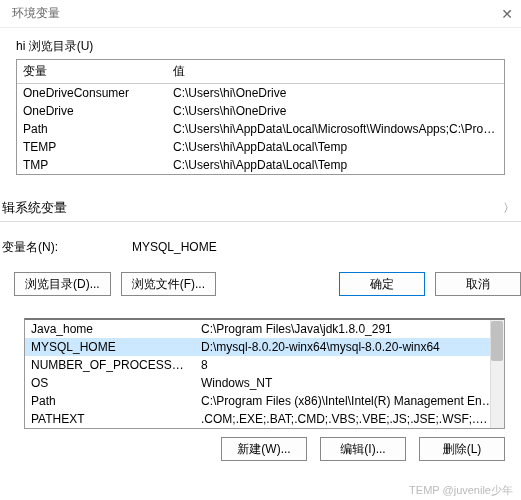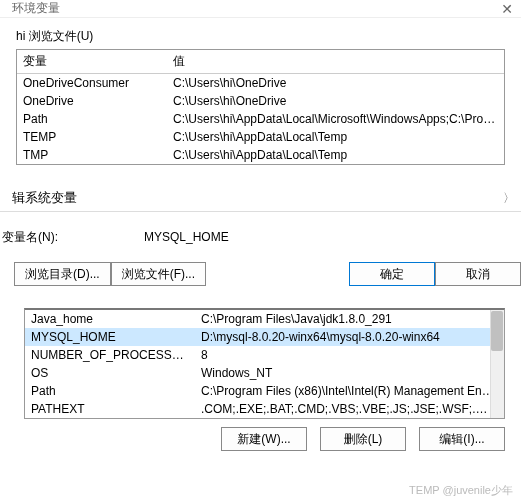--- a/index.html
+++ b/index.html
@@ -8,21 +8,21 @@
     font-family: "Segoe UI", "Microsoft YaHei", sans-serif;
     font-size: 12px;
     background: #fff;
     color: #000;
     width: 521px;
     height: 500px;
     overflow: hidden;
     position: relative;
   }
   .titlebar {
-    height: 18px;
+    height: 28px;
     display: flex;
     align-items: center;
     justify-content: space-between;
     padding: 0 8px 0 12px;
     color: #666;
     border-bottom: 1px solid #eee;
   }
   .close-x { font-size: 14px; color: #666; }
   .section-label { margin: 10px 0 4px 16px; }
   .table-wrap {
@@ -45,36 +45,36 @@
     white-space: nowrap;
     overflow: hidden;
     text-overflow: ellipsis;
     font-size: 12px;
   }
   .tbl tr.selected td { background: #cce8ff; }
   .col-name { width: 150px; }
   
   .overlay-title {
     margin-top: 18px;
-    padding: 6px 0 4px 12px;
+    padding: 6px 0 4px 2px;
     font-size: 13px;
     display: flex;
     justify-content: space-between;
     align-items: center;
   }
   .chevron { color: #666; padding-right: 6px; font-size: 12px; }
   .overlay-body {
     border-top: 1px solid #ddd;
     padding: 16px 0 10px 0;
   }
   .form-row {
     display: flex;
     align-items: center;
     margin: 0 0 14px 2px;
-    gap: 32px;
+    gap: 20px;
   }
   .form-row label { width: 110px; }
   .form-row .val { flex: 1; padding-right: 10px; }
   .input {
     width: 100%;
     height: 22px;
     border: 1px solid #0078d4;
     padding: 2px 4px;
     font-size: 12px;
     font-family: inherit;
@@ -85,21 +85,21 @@
     min-width: 86px;
     border: 1px solid #888;
     background: #fdfdfd;
     font-size: 12px;
     padding: 0 10px;
     cursor: pointer;
   }
   .btn.primary { border: 1px solid #0078d4; }
   .btn-row {
     display: flex;
-    gap: 0;
+    gap: 10px;
     padding: 2px 0 10px 14px;
   }
   .btn-row .spacer { flex: 1; }
   
   .sys-table-wrap {
     margin: 2px 16px 0 24px;
     border: 1px solid #999;
     border-top: 2px solid #777;
     position: relative;
   }
@@ -139,21 +139,21 @@
   .plain-text { padding: 2px 0; }
 </style>
 </head>
 <body>
 
 <div class="titlebar">
   <span>环境变量</span>
   <span class="close-x">✕</span>
 </div>
 
-<div class="section-label">hi 浏览文件(U)</div>
+<div class="section-label">hi 浏览目录(U)</div>
 
 <div class="table-wrap">
   <table class="tbl">
     <thead>
       <tr>
         <th class="col-name">变量</th>
         <th>值</th>
       </tr>
     </thead>
     <tbody id="user-rows">
@@ -229,22 +229,22 @@
         </tr>
       </tbody>
   </table>
   <div class="scrollbar-hint">
     <div class="scrollbar-thumb"></div>
   </div>
 </div>
 
 <div class="lower-btns">
   <button class="btn">新建(W)...</button>
+  <button class="btn">编辑(I)...</button>
   <button class="btn">删除(L)</button>
-  <button class="btn">编辑(I)...</button>
 </div>
 
 <div class="dialog-btns">
   
   
 </div>
 
 <div class="watermark">TEMP @juvenile少年</div>
 
 </body></html>

